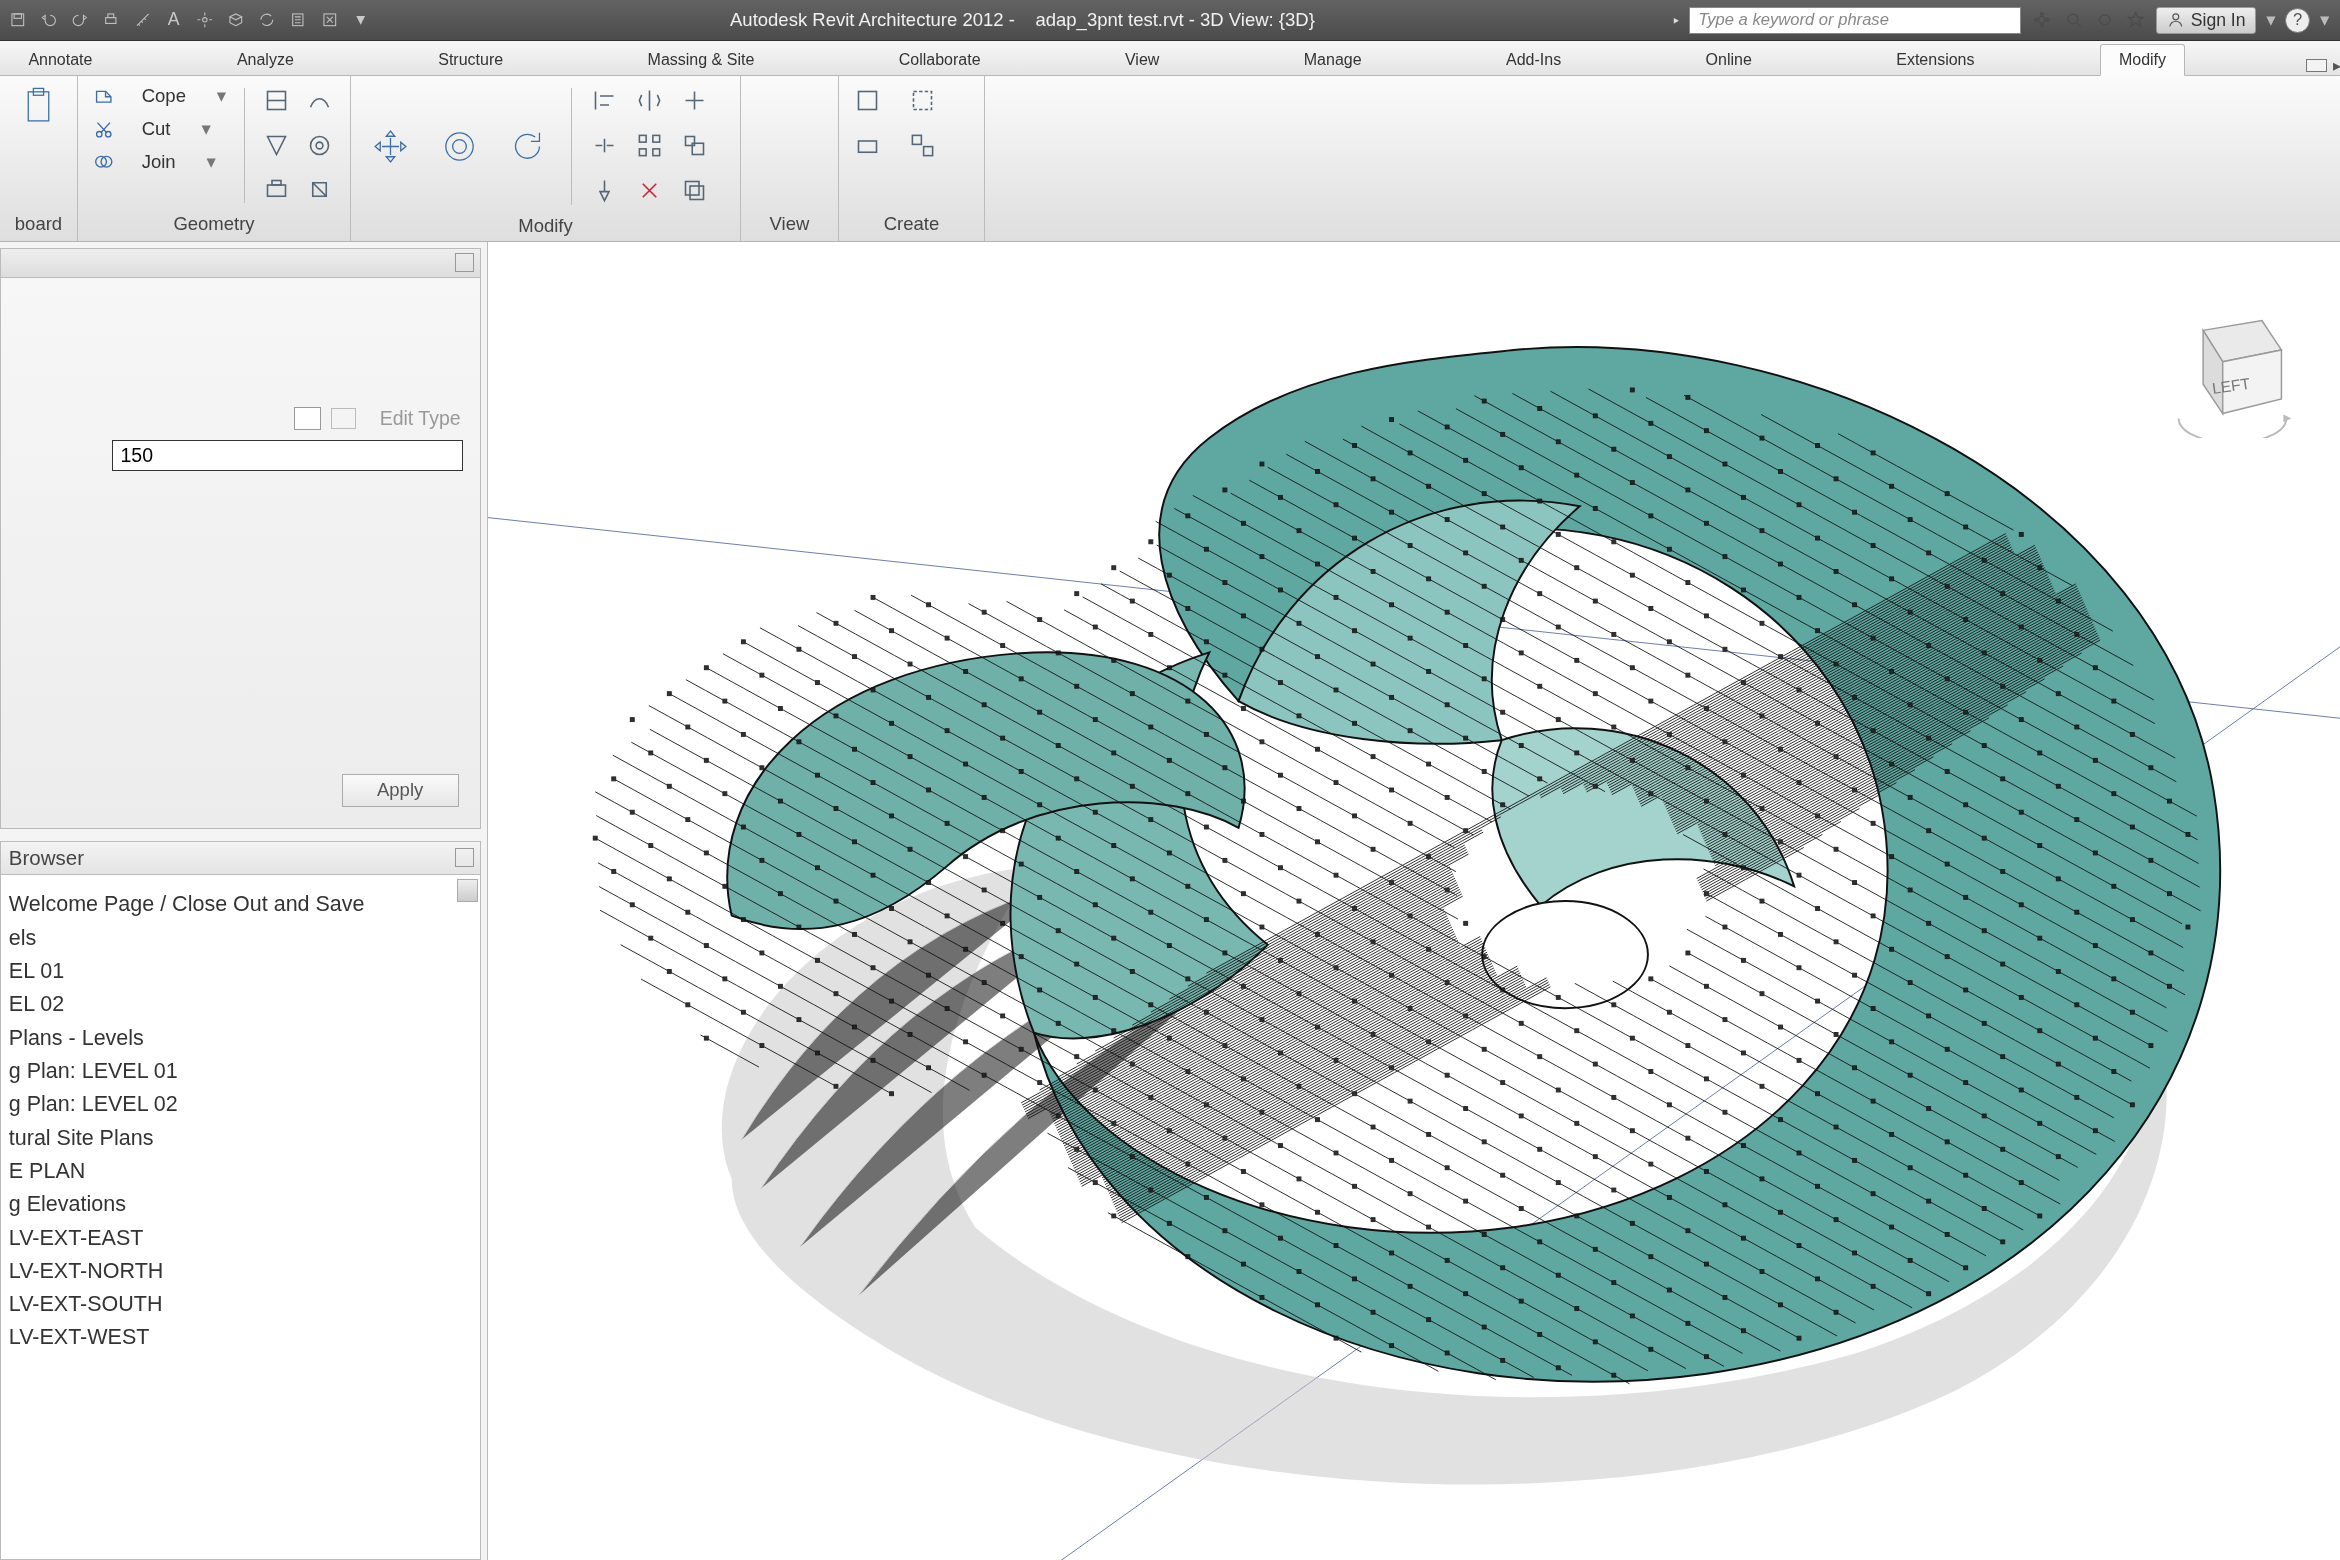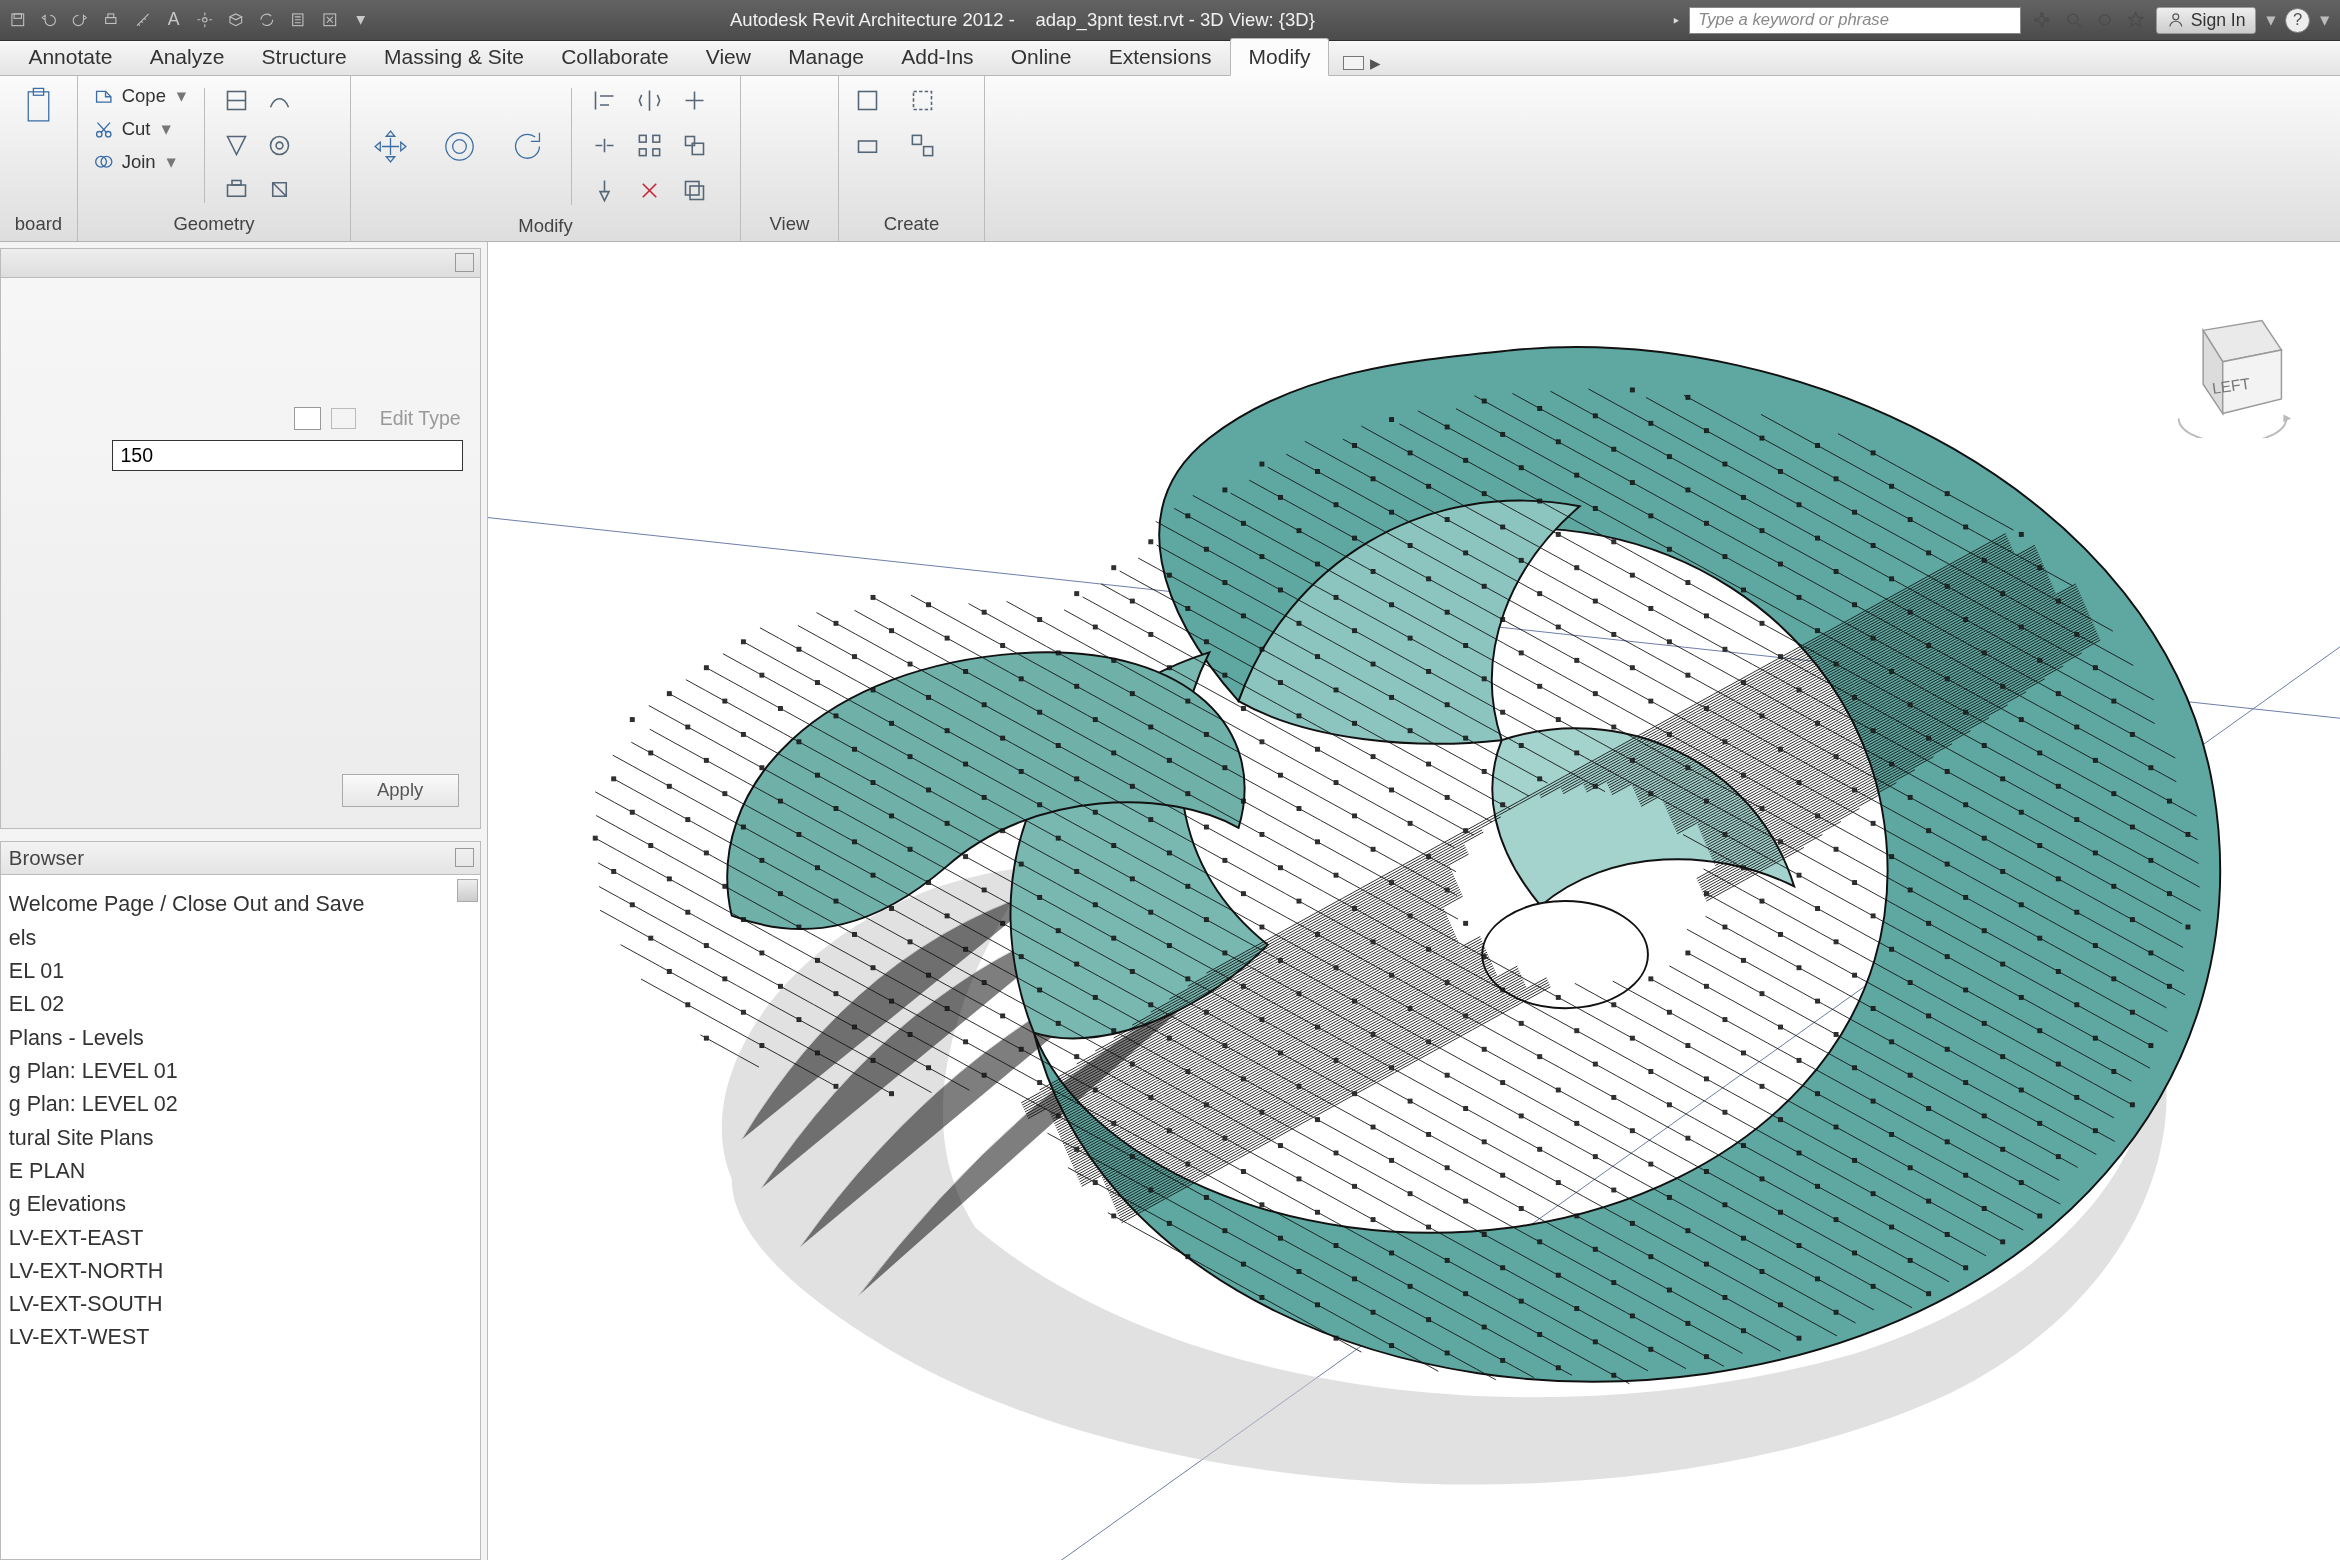--- a/index.html
+++ b/index.html
@@ -12,33 +12,33 @@
 .qat .qbtn svg { width:17.6px; height:17.6px; stroke:#bfbfbf; fill:none; stroke-width:1.5; }
 .title-center { flex:1; text-align:center; color:#f0f0f0; font-weight:400; }
 .title-right { display:flex; align-items:center; gap:9.8px; padding-right:11.7px; }
 .searchbox { width:332px; height:27px; background:#fff; border:1px solid #888; display:flex; align-items:center; padding:0 7.8px; color:#888; font-style:italic; font-size:16.6px; }
 .sr-icon { width:21.5px; height:21.5px; display:flex; align-items:center; justify-content:center; color:#555; }
 .sr-icon svg{ width:19.5px; height:19.5px; stroke:#4b4b4b; fill:none; stroke-width:1.5; }
 .signin { color:#333; font-size:17.6px; background:linear-gradient(#eee,#ccc); padding:2px 9.8px; border:1px solid #999; border-radius:2.9px; display:flex; align-items:center; gap:5.9px;}
 .help-circ{ width:25px;height:25px;border:1.5px solid #777;border-radius:50%;display:flex;align-items:center;justify-content:center;font-size:16.6px;color:#555;background:#eee;}
 
 
-.tabs { height:35px; background:linear-gradient(#f7f7f7,#e4e4e4); border-bottom:1px solid #b7b7b7; display:flex; align-items:flex-end; padding-left:9.8px; gap:0; font-size:21px; color:#333;}
+.tabs { height:35px; background:linear-gradient(#f7f7f7,#e4e4e4); border-bottom:1px solid #b7b7b7; display:flex; align-items:flex-end; padding-left:9.8px; gap:0; font-size:16px; color:#333;justify-content:space-between;}
 .tab { padding:5.9px 17.6px 5.9px 17.6px; cursor:default; border:1px solid transparent; border-bottom:none;}
 .tab.active { background:#fcfcfc; border:1px solid #b7b7b7; border-bottom:1px solid #fcfcfc; position:relative; top:1px; border-radius:2.9px 2.9px 0 0;}
 .tab-extra{ margin-left:13.7px; display:flex; align-items:center; gap:5.9px; color:#555;}
 .tab-extra .box{ width:21.5px; height:13.7px; border:1px solid #777; background:#f3f3f3;}
 
 
 .ribbon { height:166px; background:linear-gradient(#fbfbfb,#dedede); border-bottom:1px solid #b3b3b3; display:flex; }
 .panel { border-right:1px solid #bcbcbc; padding:5.9px 9.8px 0 9.8px; display:flex; flex-direction:column; }
 .panel-body { flex:1; display:flex; gap:9.8px; }
 .panel-title { text-align:center; font-size:18.5px; color:#444; padding:3.9px 0 5.9px 0;}
 .col { display:flex; flex-direction:column; gap:3.9px; }
-.rbtn { display:flex; align-items:center; gap:5px; padding:2px 3.9px; font-size:18.5px; color:#333; white-space:nowrap; }
+.rbtn { display:flex; align-items:center; gap:25px; padding:2px 3.9px; font-size:18.5px; color:#333; white-space:nowrap; }
 .rbtn .ic{ width:25px; height:25px; display:flex; align-items:center; justify-content:center; }
 .rbtn .ic svg{ width:21.5px; height:21.5px; stroke:#3b6ea5; fill:none; stroke-width:1.5; }
 .bigbtn { width:68px; display:flex; flex-direction:column; align-items:center; gap:3.9px; font-size:17.6px; color:#333;}
 .bigbtn .ic{ width:47px; height:47px; display:flex; align-items:center; justify-content:center; }
 .bigbtn .ic svg{ width:41px; height:41px; stroke:#3b6ea5; fill:none; stroke-width:1.5;}
 .smgrid { display:grid; grid-template-columns:repeat(3,39px); grid-auto-rows:39px; gap:5.9px;}
 .smgrid .sq, .smrow .sq { width:37px; height:37px; display:flex; align-items:center; justify-content:center; }
 .smgrid .sq svg, .smrow .sq svg{ width:27px; height:27px; stroke:#567; fill:none; stroke-width:1.4; }
 .smrow{ display:flex; gap:5.9px;}
 

